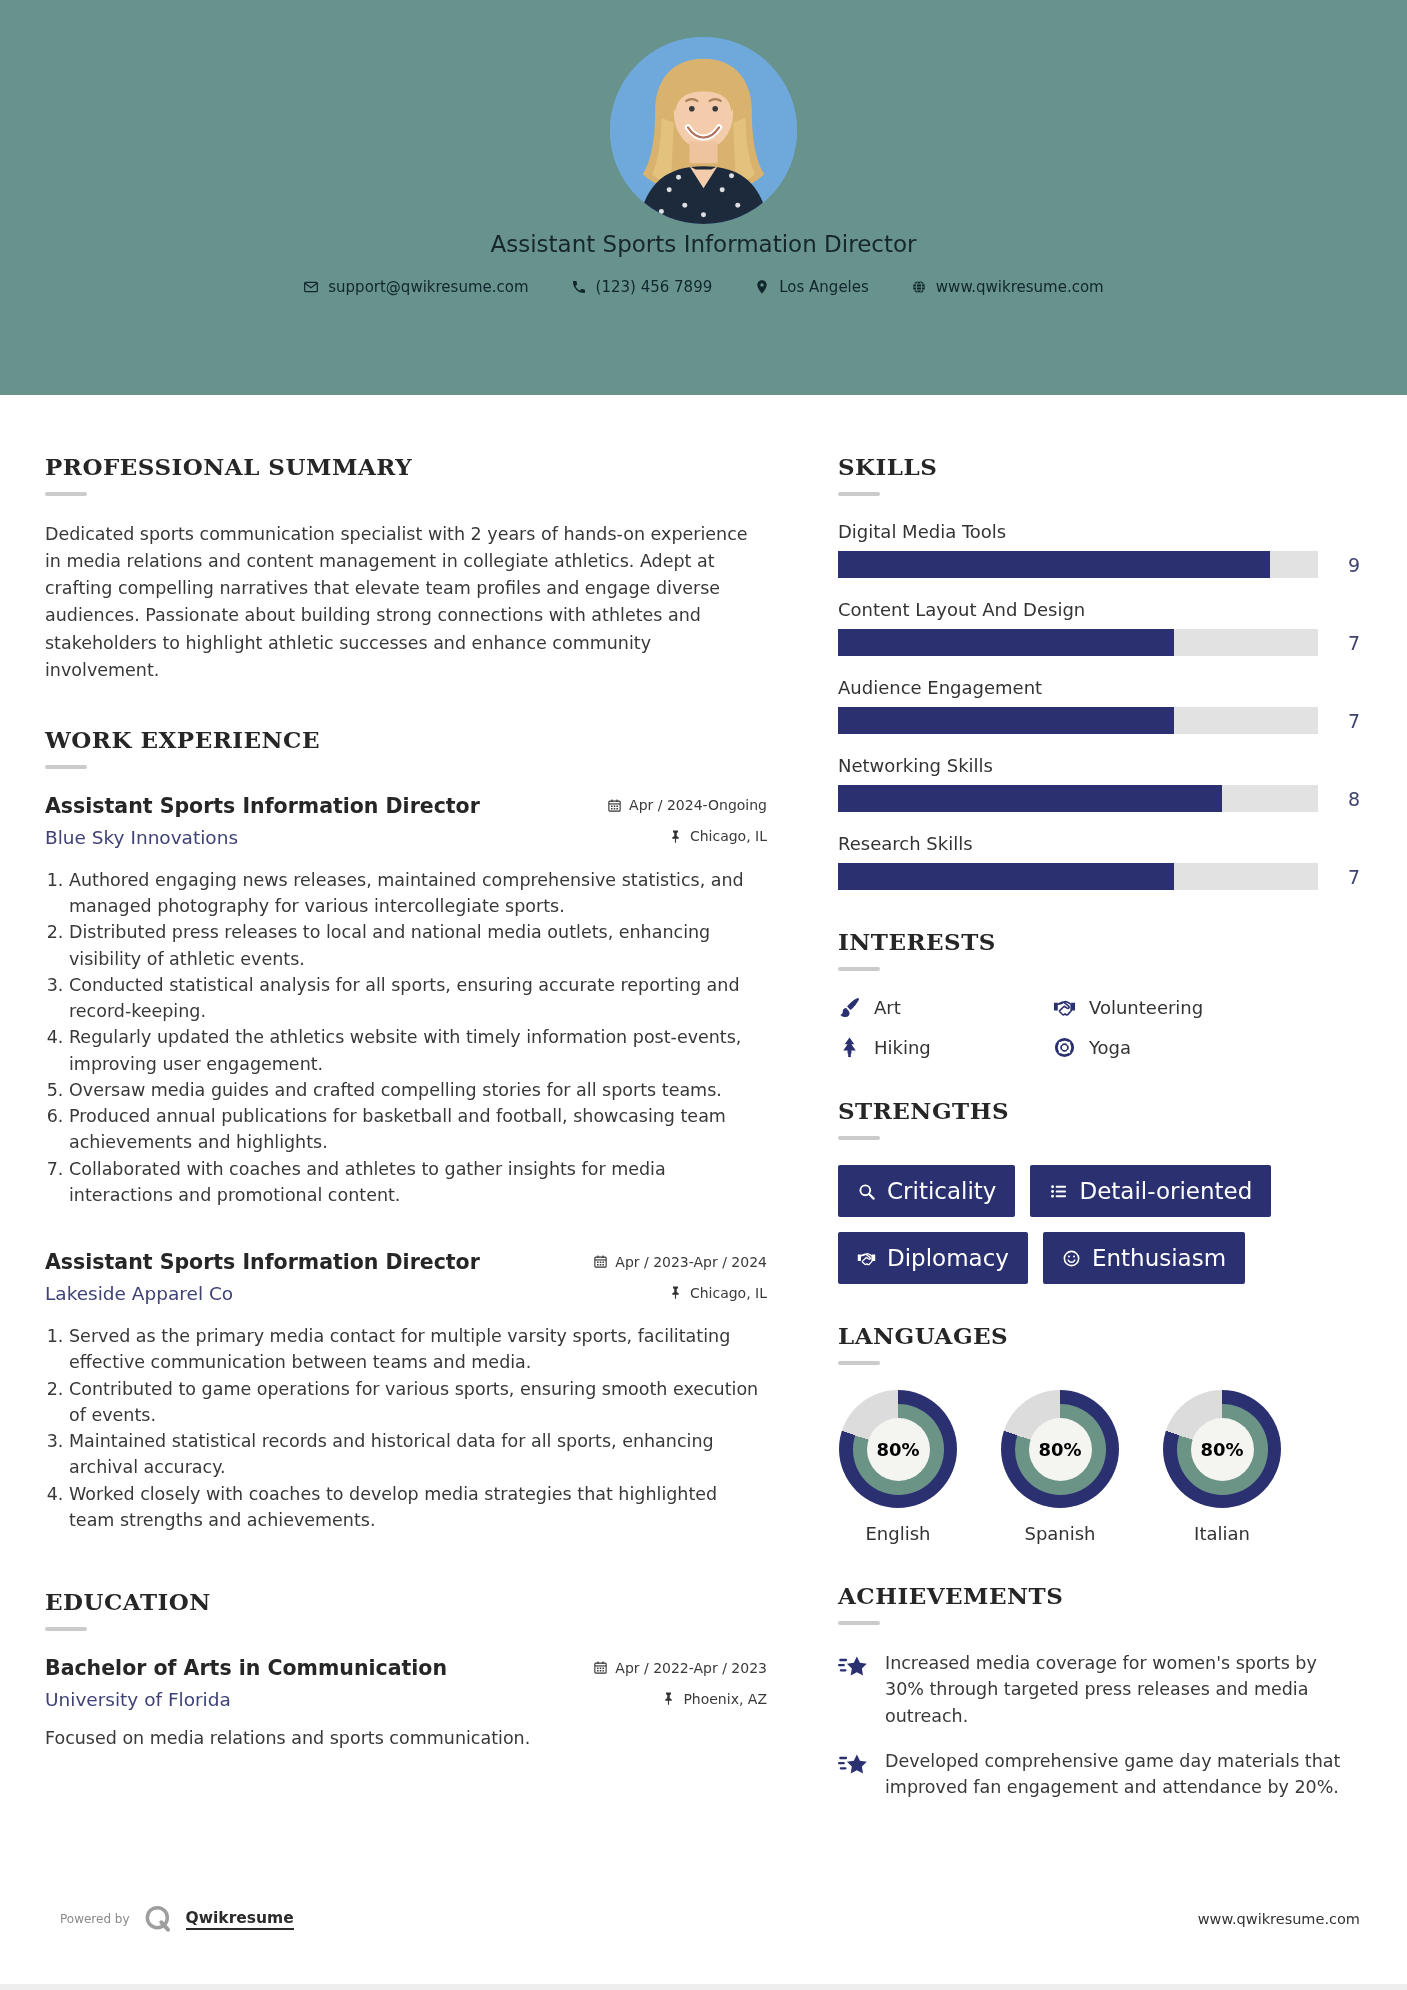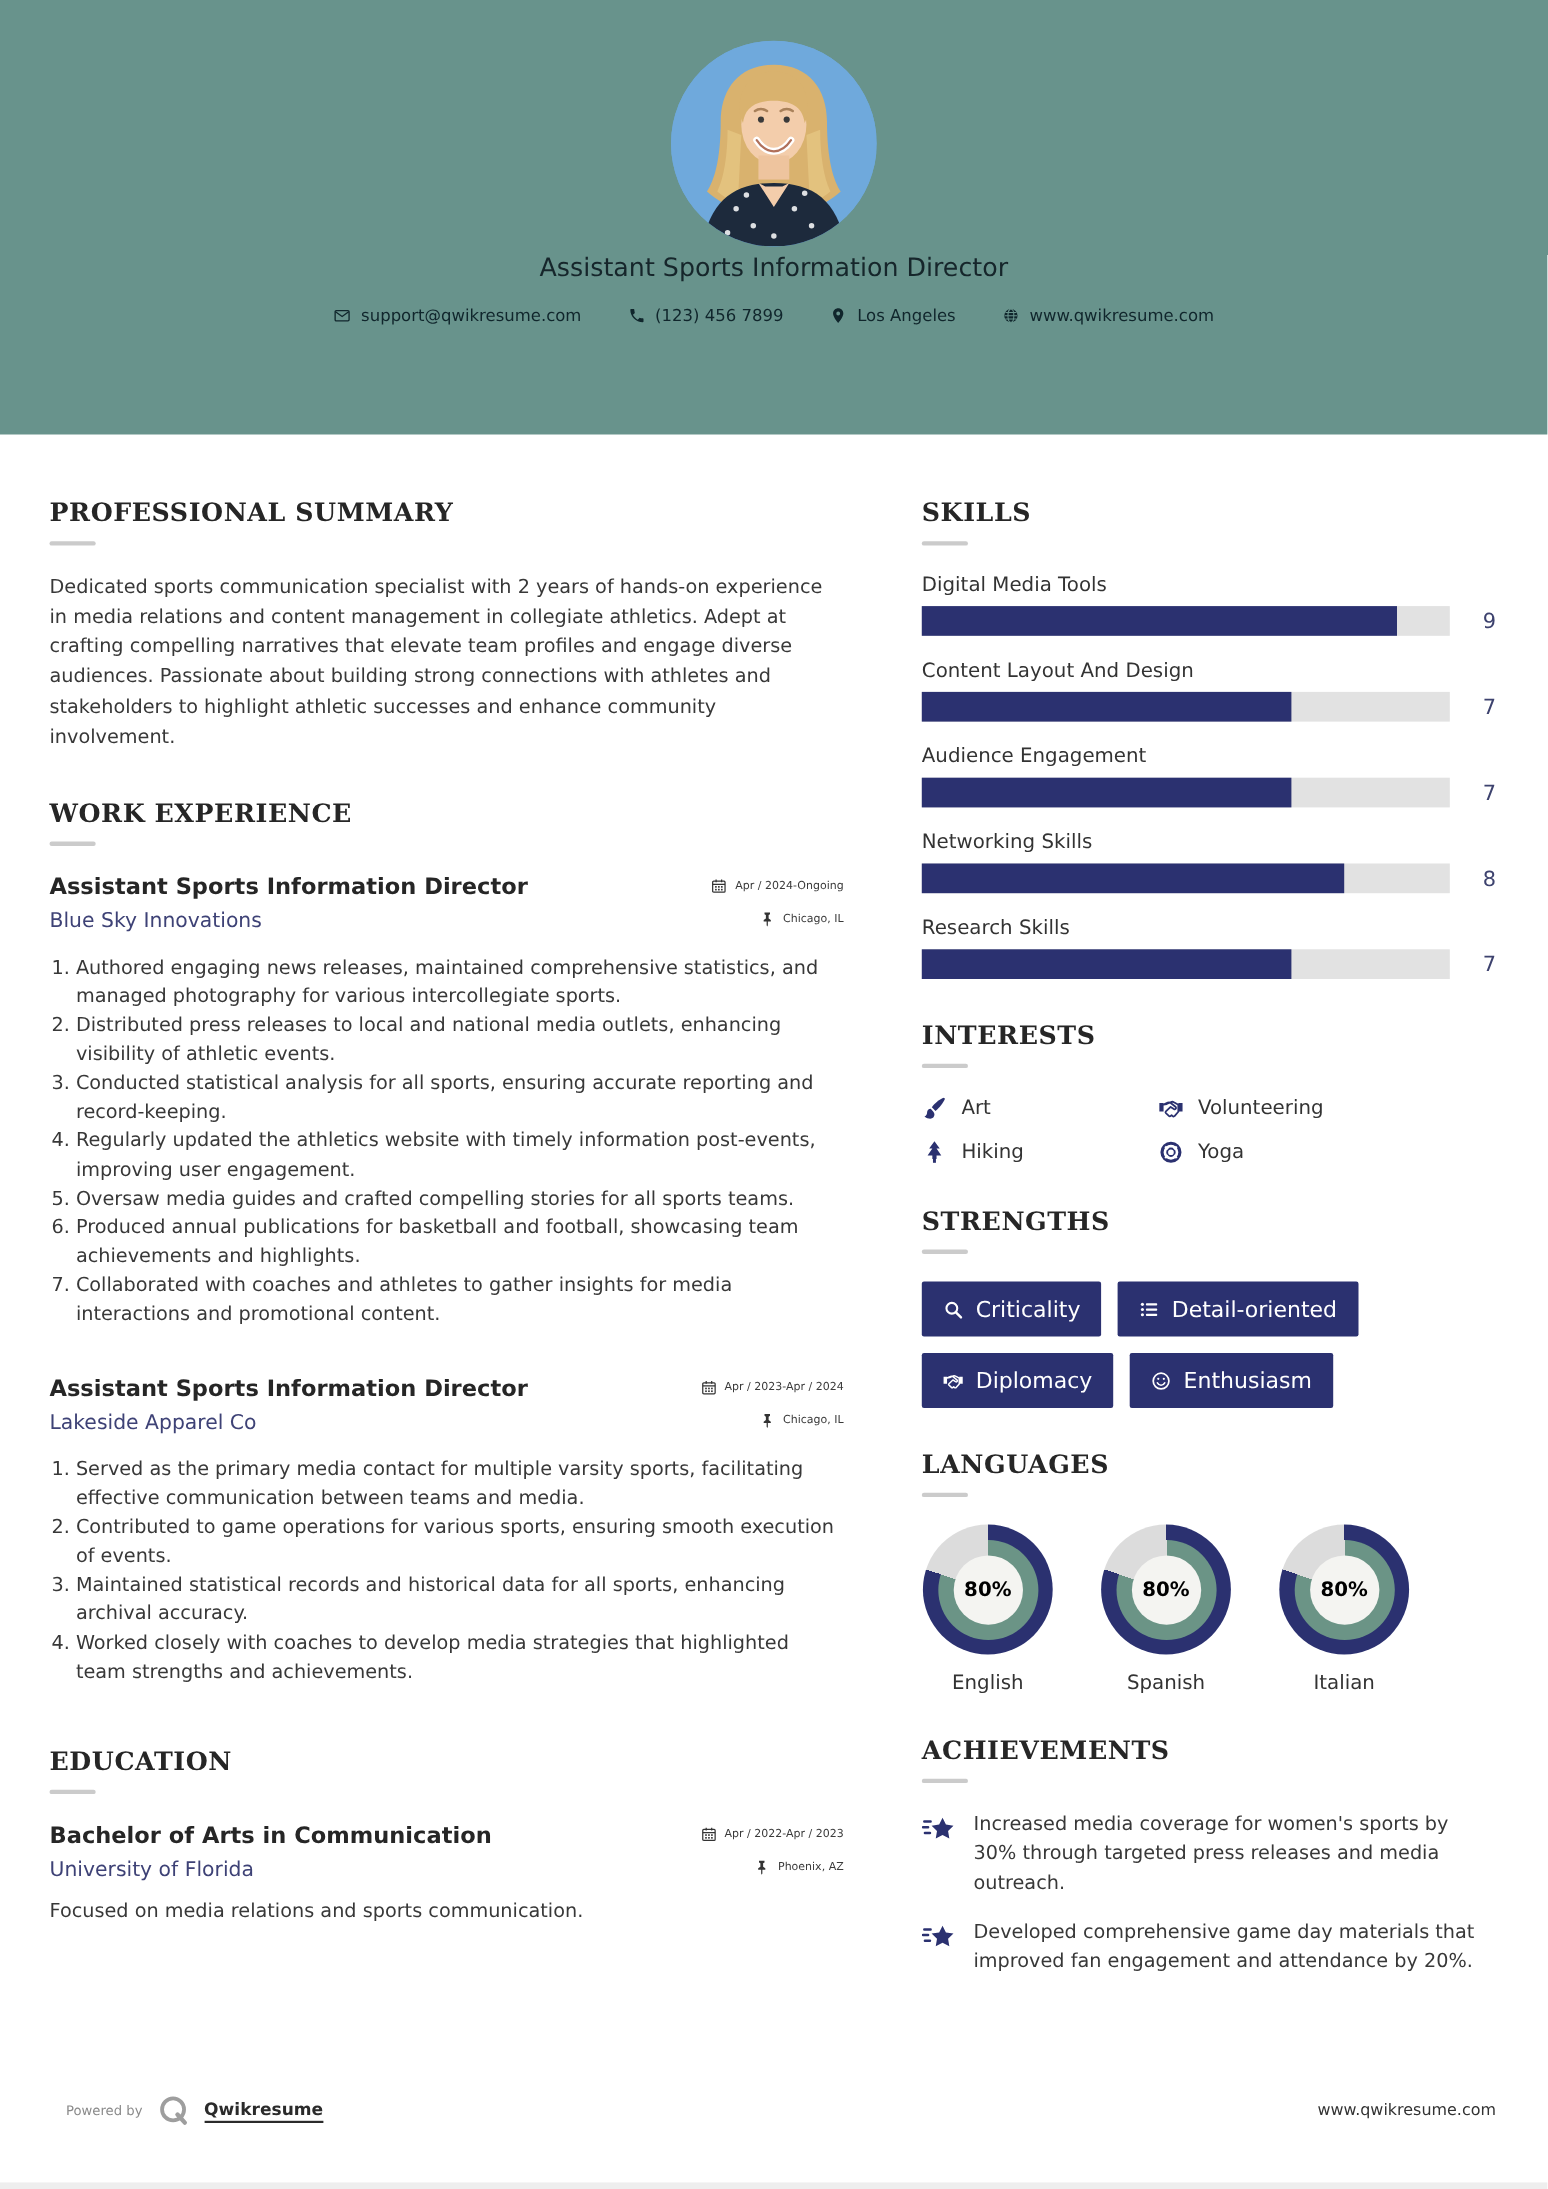--- a/index.html
+++ b/index.html
@@ -35,21 +35,21 @@
   .sec-h {
     font-family:"DejaVu Serif","Liberation Serif",serif; font-weight:bold;
     font-size:23px; color:#262626; letter-spacing:0.5px;
   }
   .sec-rule { width:42px; height:4px; background:#cbcbcb; margin:12px 0 25px 0; border-radius:2px; }
   .body-text { font-size:17.5px; line-height:1.55; color:#383838; }
   
   .job { margin-bottom:42px; }
   .job-head, .job-sub { display:flex; justify-content:space-between; align-items:baseline; }
   .job-title { font-size:20.5px; font-weight:bold; color:#262626; font-family:"DejaVu Sans","Liberation Sans",sans-serif; }
-  .meta { display:flex; align-items:center; gap:7px; font-size:10px; color:#3a3a3a; white-space:nowrap; }
+  .meta { display:flex; align-items:center; gap:7px; font-size:14px; color:#3a3a3a; white-space:nowrap; }
   .meta svg { width:15px; height:15px; }
   .company { font-size:18.5px; color:#3e4276; margin-top:9px; }
   .bullets { margin-top:19px; padding-left:24px; }
   .bullets li { font-size:17.5px; line-height:1.5; color:#383838; }
   .edu-note { margin-top:15px; }
   .work-sec { margin-top:42px; }
   .edu-sec { margin-top:55px; }
   
   .skill { margin-bottom:21px; }
   .skill-name { font-size:18px; color:#333333; margin-bottom:9px; }
@@ -58,21 +58,21 @@
   .bar-fill { height:100%; background:#2b3170; width:0; }
   .skill-score { font-size:19px; color:#3d426e; margin-left:20px; width:22px; text-align:right; }
   
   .interests-grid { display:grid; grid-template-columns:215px 1fr; row-gap:17px; }
   .interest { display:flex; align-items:center; gap:13px; font-size:18px; color:#333333; }
   .interest svg { width:23px; height:23px; flex:0 0 auto; }
   
   .chips { display:flex; flex-wrap:wrap; gap:15px; }
   .chip {
     display:flex; align-items:center; gap:11px; background:#2b3170; color:#ffffff;
-    font-size:20px; padding:13px 19px; border-radius:2px;
+    font-size:23px; padding:13px 19px; border-radius:2px;
   }
   .chip svg { width:19px; height:19px; }
   
   .langs { display:flex; gap:42px; }
   .lang { width:120px; display:flex; flex-direction:column; align-items:center; }
   .donut { --p:80; width:118px; height:118px; border-radius:50%;
     background:conic-gradient(#2b3170 0 calc(var(--p)*1%), #dcdcdc 0);
     display:flex; align-items:center; justify-content:center; }
   .donut-mid { width:91px; height:91px; border-radius:50%;
     background:conic-gradient(#6b9486 0 calc(var(--p)*1%), #dcdcdc 0);

